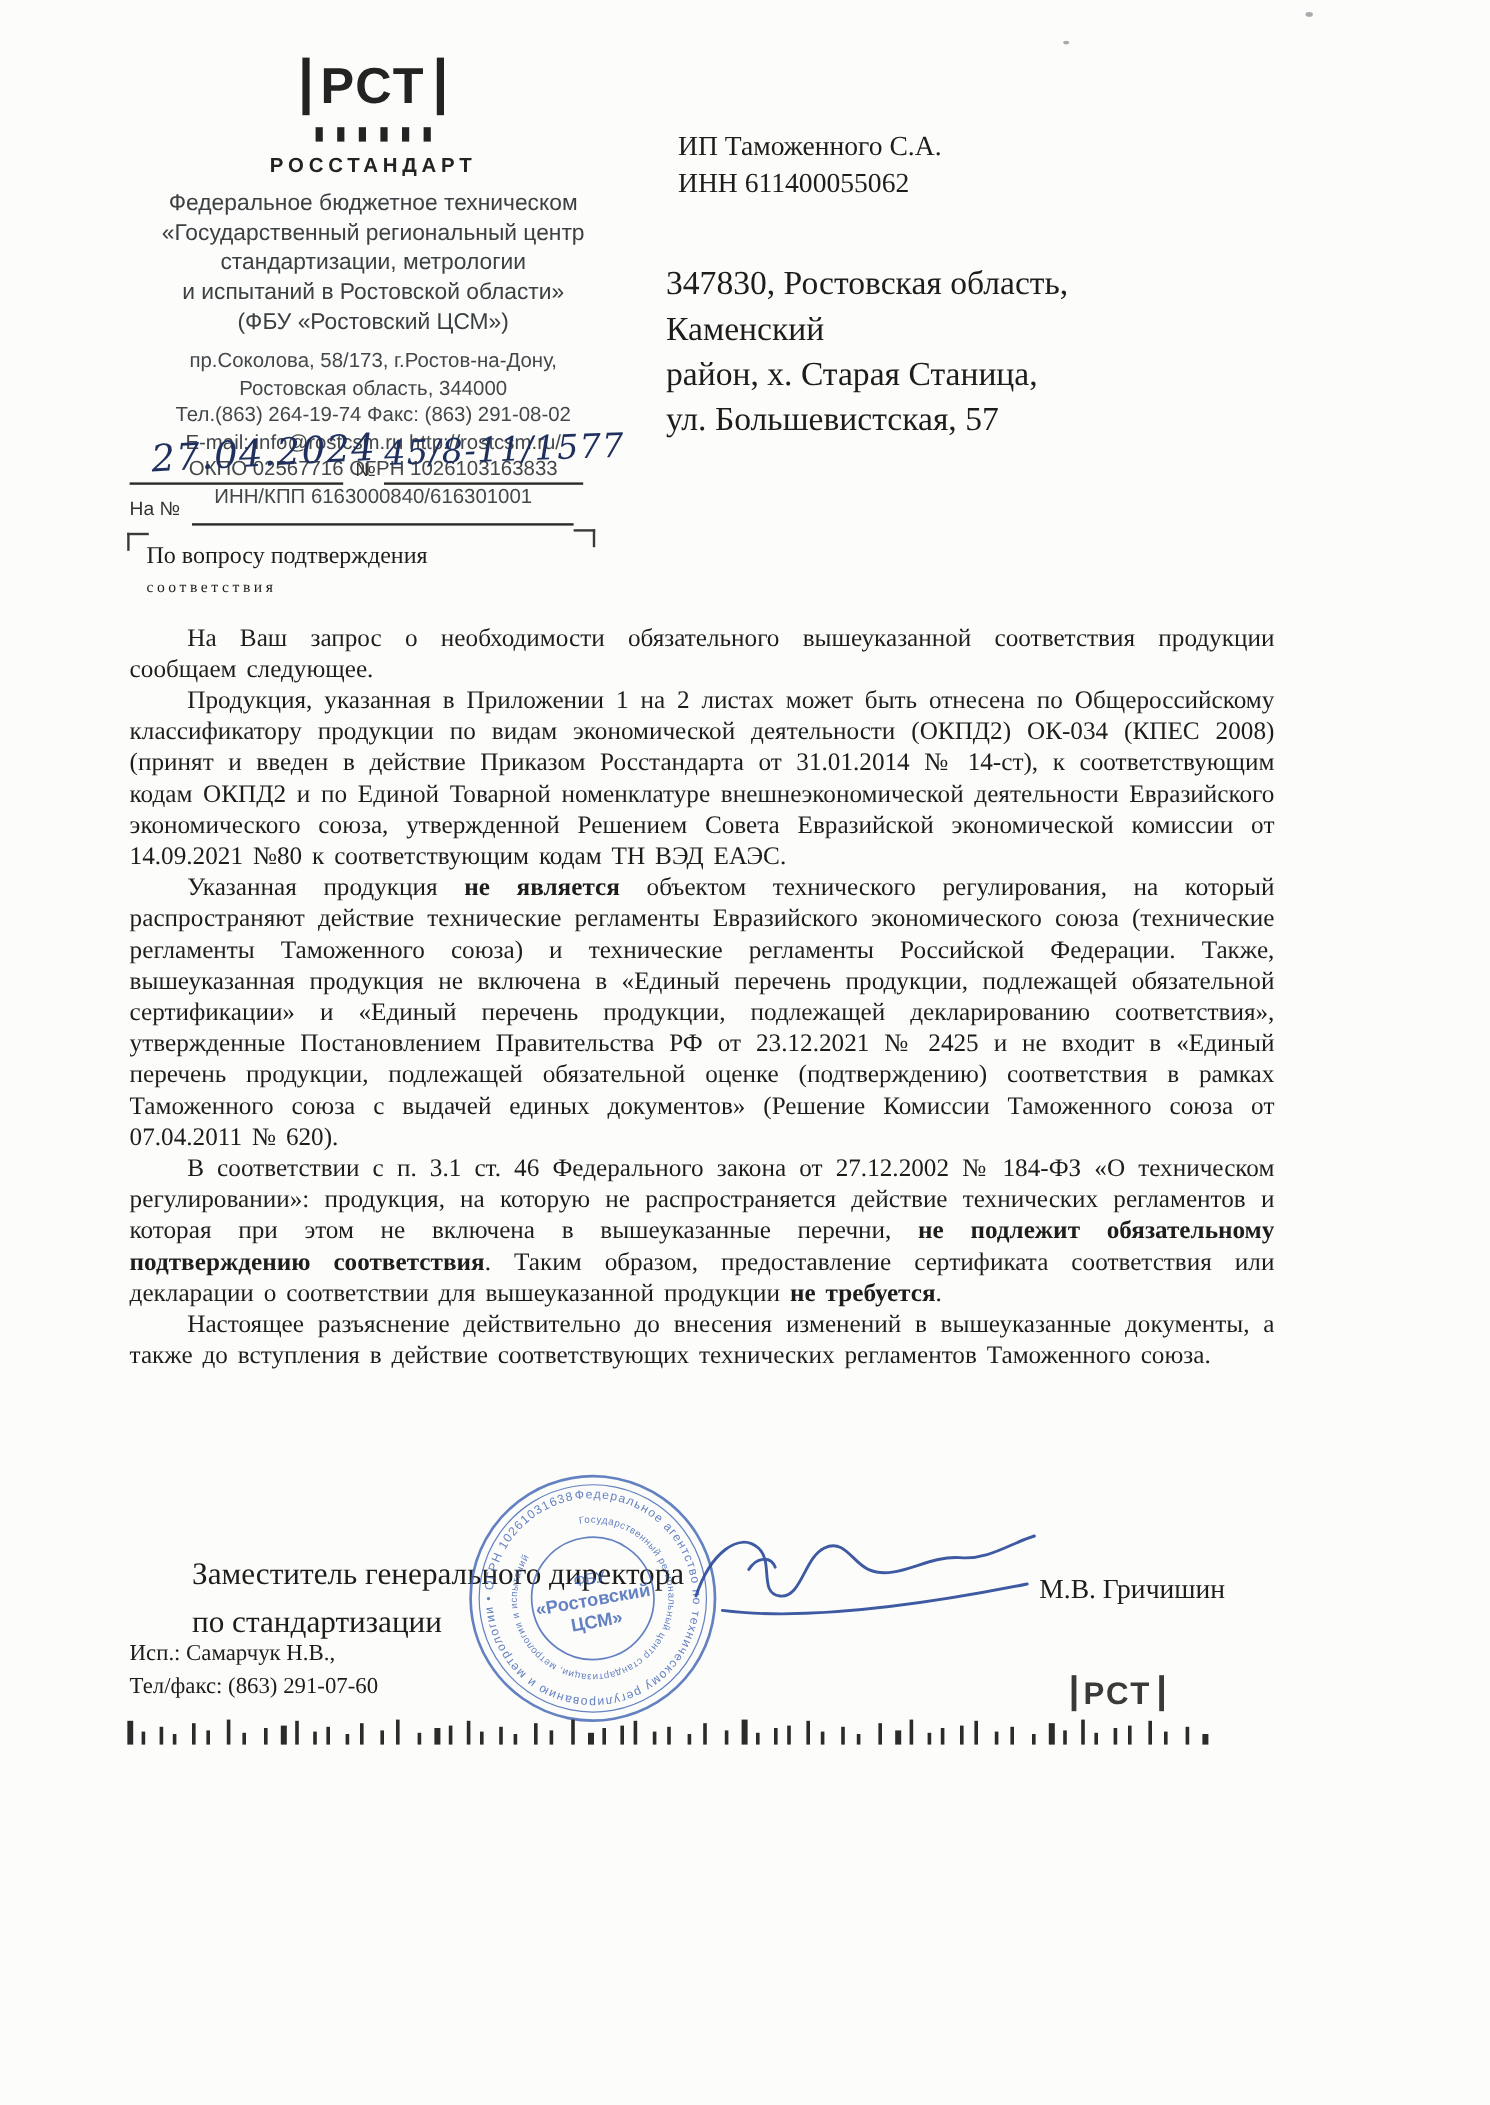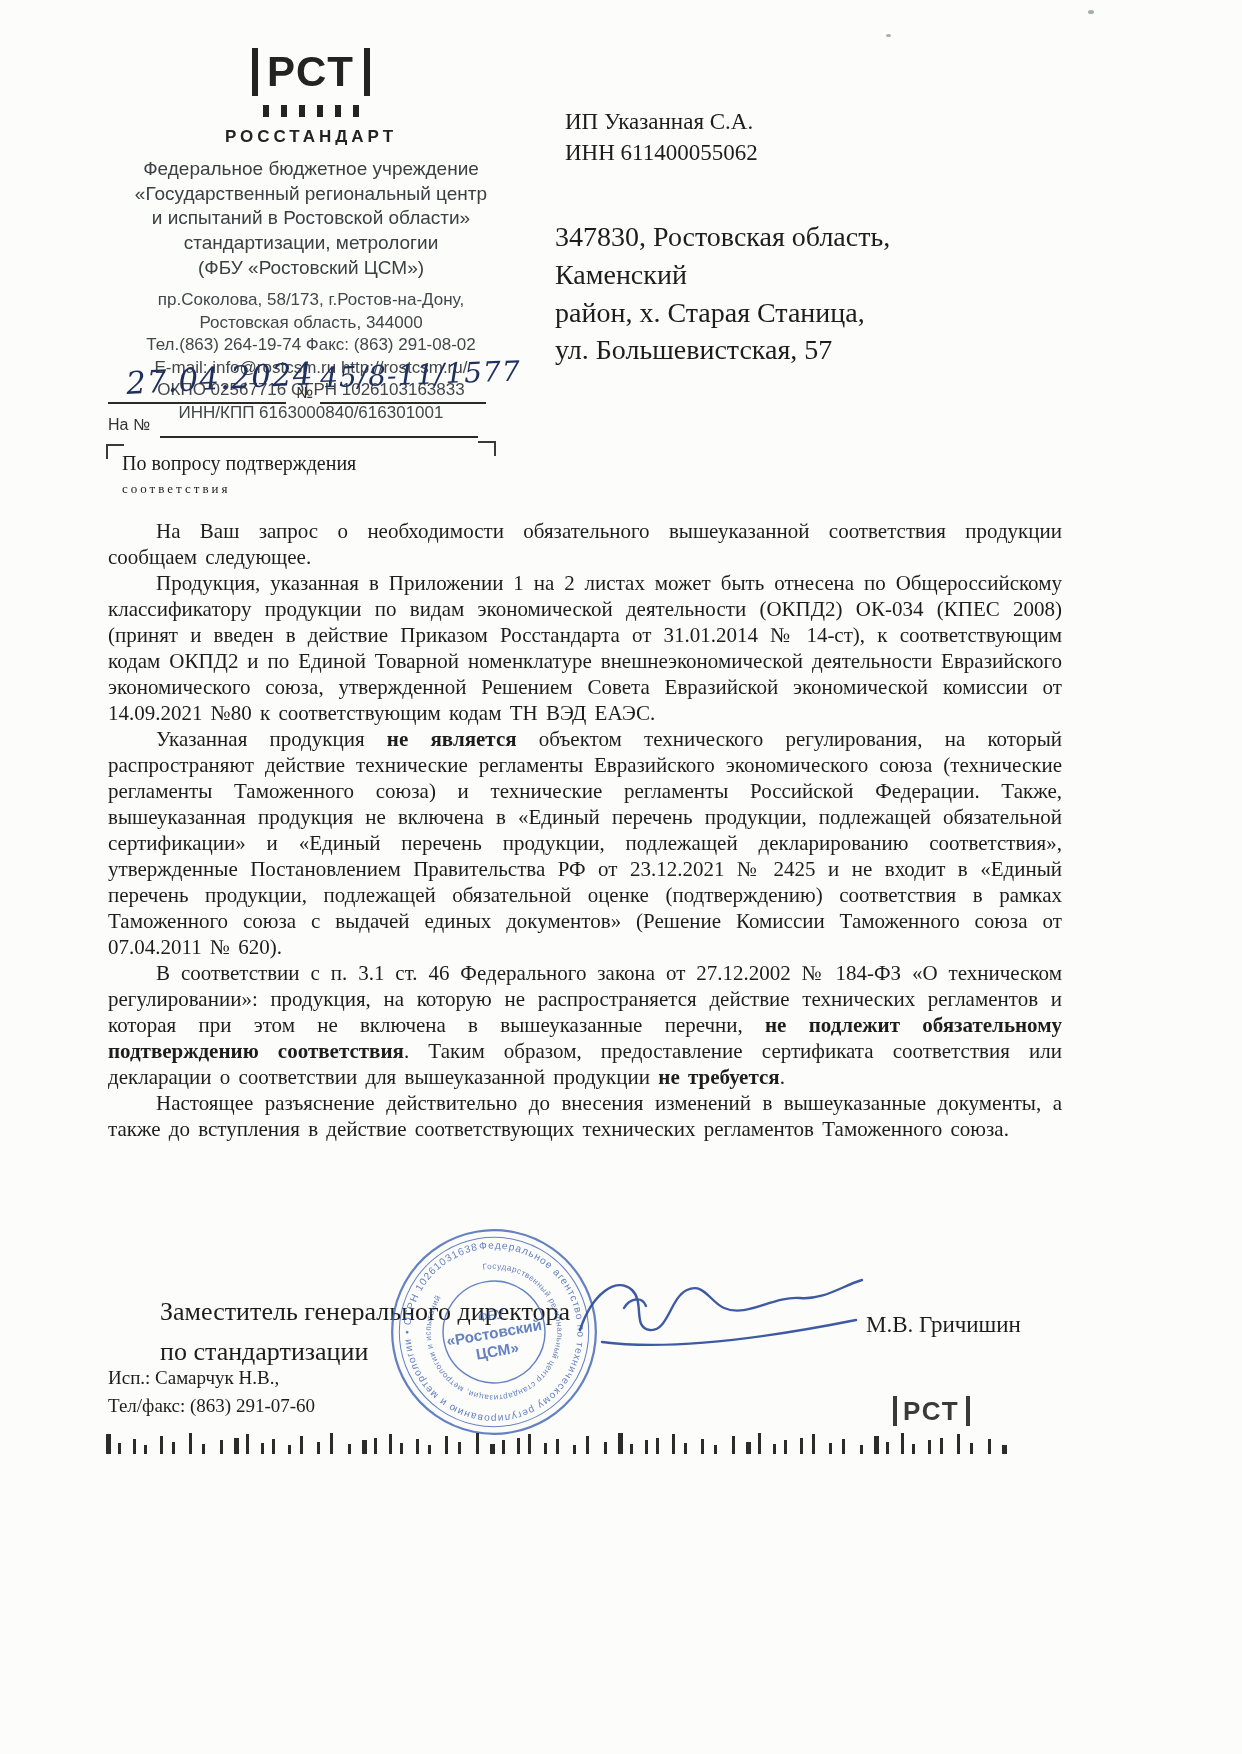--- a/index.html
+++ b/index.html
@@ -79,24 +79,24 @@
     <div class="logo-ticks">
       <i></i>
         <i></i>
         <i></i>
         <i></i>
         <i></i>
         <i></i>
     </div>
     <div class="brand">РОССТАНДАРТ</div>
     <div class="orgname">
-      <div>Федеральное бюджетное учреждение</div>
+      <div>Федеральное бюджетное техническом</div>
       <div>«Государственный региональный центр</div>
+      <div>стандартизации, метрологии</div>
       <div>и испытаний в Ростовской области»</div>
-      <div>стандартизации, метрологии</div>
       <div>(ФБУ «Ростовский ЦСМ»)</div>
     </div>
     <div class="contacts">
       <div>пр.Соколова, 58/173, г.Ростов-на-Дону,</div>
       <div>Ростовская область, 344000</div>
       <div>Тел.(863) 264-19-74 Факс: (863) 291-08-02</div>
       <div>E-mail: info@rostcsm.ru   http://rostcsm.ru/</div>
       <div>ОКПО 02567716  ОГРН 1026103163833</div>
       <div>ИНН/КПП 6163000840/616301001</div>
     </div>
@@ -115,21 +115,21 @@
   </div>
 
   <span class="cbr cbr-l"></span>
   <span class="cbr cbr-r"></span>
   <div class="subject">
     <div class="s1">По вопросу подтверждения</div>
     <div class="s2">соответствия</div>
   </div>
 
   <div class="recipient">
-    <div>ИП Указанная С.А.</div>
+    <div>ИП Таможенного С.А.</div>
     <div>ИНН 611400055062</div>
   </div>
   <div class="rec-addr">
     <div>347830, Ростовская область, Каменский</div>
     <div>район, х. Старая Станица,</div>
     <div>ул. Большевистская, 57</div>
   </div>
 
   <div class="body-block">
       <p><span>На Ваш запрос о необходимости обязательного вышеуказанной соответствия продукции сообщаем следующее.</span></p>

